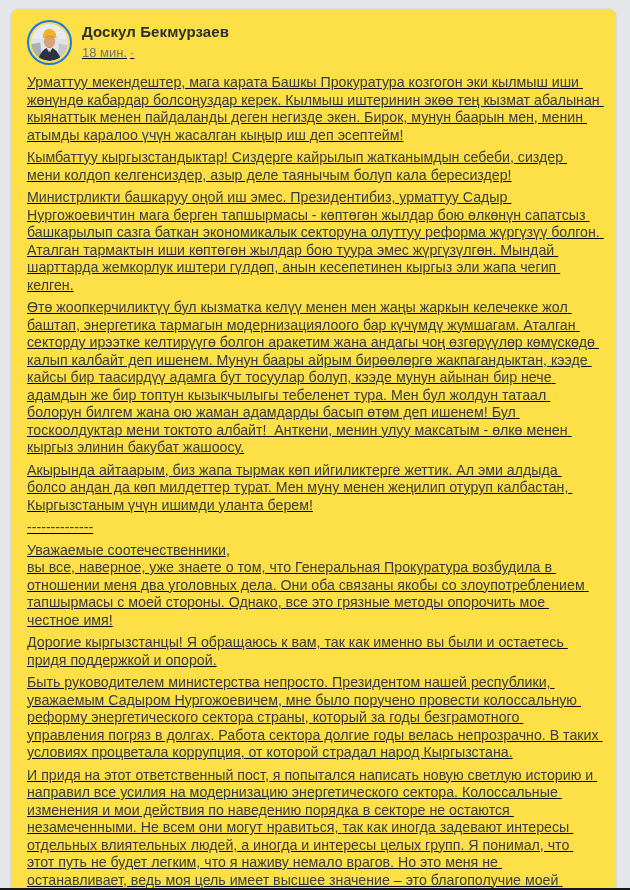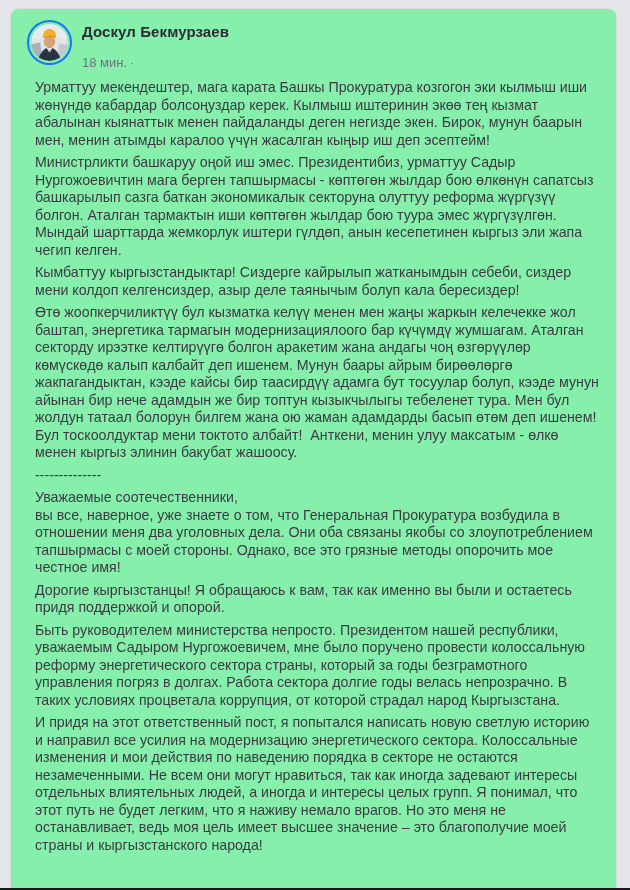--- a/index.html
+++ b/index.html
@@ -8,26 +8,27 @@
     overflow: hidden;
     background: #e4e6ea;
     font-family: "Liberation Sans", sans-serif;
     position: relative;
   }
   .post-card {
     position: absolute;
     left: 10px; top: 8px;
     width: 607px; height: 882px;
     box-sizing: border-box;
-    background: #86efac;
+    background: #fde047;
     border: 1px solid #d9dbe0;
     border-bottom: none;
     border-radius: 9px 9px 0 0;
     padding: 11px 16px 0 16px;
     overflow: hidden;
+    text-decoration: underline;
   }
   .post-header {
     display: flex;
     align-items: flex-start;
     gap: 10px;
   }
   .avatar-ring {
     flex: 0 0 auto;
     width: 45px; height: 45px;
     box-sizing: border-box;
@@ -45,34 +46,34 @@
   .author-name {
     display: inline-block;
     font-size: 15px;
     font-weight: 700;
     color: #2c2e33;
     text-decoration: none;
     letter-spacing: 0.1px;
     cursor: pointer;
   }
   .post-meta {
-    margin-top: 14px;
+    margin-top: 4px;
     font-size: 13px;
     color: #70747a;
   }
   .post-meta .timestamp { cursor: pointer; }
   .post-meta .meta-dot { margin-left: 3px; }
   .post-body {
     margin-top: 9px;
     font-size: 14.2px;
     line-height: 17.5px;
     color: #3a3c41;
   }
   .post-body p {
-    margin: 0 0 5px 8px;
+    margin: 0 0 5px 0;
     white-space: pre-wrap;
   }
   .bottom-edge {
     position: absolute;
     left: 0; bottom: 0;
     width: 630px; height: 2px;
     background: #17181c;
   }
 </style>
 </head>
@@ -104,23 +105,24 @@
       </div>
       <div class="header-text">
         <a class="author-name">Доскул Бекмурзаев</a>
         <div class="post-meta">
           <span class="timestamp">18 мин.</span><span class="meta-dot">·</span>
         </div>
       </div>
     </header>
     <div class="post-body">
         <p>Урматтуу мекендештер, мага карата Башкы Прокуратура козгогон эки кылмыш иши жөнүндө кабардар болсоңуздар керек. Кылмыш иштеринин экөө тең кызмат абалынан кыянаттык менен пайдаланды деген негизде экен. Бирок, мунун баарын мен, менин атымды каралоо үчүн жасалган кыңыр иш деп эсептейм!</p>
+        <p>Кымбаттуу кыргызстандыктар! Сиздерге кайрылып жатканымдын себеби, сиздер мени колдоп келгенсиздер, азыр деле таянычым болуп кала бересиздер!</p>
         <p>Министрликти башкаруу оңой иш эмес. Президентибиз, урматтуу Садыр Нургожоевичтин мага берген тапшырмасы - көптөгөн жылдар бою өлкөнүн сапатсыз башкарылып сазга баткан экономикалык секторуна олуттуу реформа жүргүзүү болгон. Аталган тармактын иши көптөгөн жылдар бою туура эмес жүргүзүлгөн. Мындай шарттарда жемкорлук иштери гүлдөп, анын кесепетинен кыргыз эли жапа чегип келген.</p>
-        <p>Кымбаттуу кыргызстандыктар! Сиздерге кайрылып жатканымдын себеби, сиздер мени колдоп келгенсиздер, азыр деле таянычым болуп кала бересиздер!</p>
         <p>Өтө жоопкерчиликтүү бул кызматка келүү менен мен жаңы жаркын келечекке жол баштап, энергетика тармагын модернизациялоого бар күчүмдү жумшагам. Аталган секторду ирээтке келтирүүгө болгон аракетим жана андагы чоң өзгөрүүлөр көмүскөдө калып калбайт деп ишенем. Мунун баары айрым бирөөлөргө жакпагандыктан, кээде кайсы бир таасирдүү адамга бут тосуулар болуп, кээде мунун айынан бир нече адамдын же бир топтун кызыкчылыгы тебеленет тура. Мен бул жолдун татаал болорун билгем жана ою жаман адамдарды басып өтөм деп ишенем! Бул тоскоолдуктар мени токтото албайт!  Анткени, менин улуу максатым - өлкө менен кыргыз элинин бакубат жашоосу.</p>
+        <p>Акырында айтаарым, биз жапа тырмак көп ийгиликтерге жеттик. Ал эми алдыда болсо андан да көп милдеттер турат. Мен муну менен жеңилип отуруп калбастан, Кыргызстаным үчүн ишимди уланта берем!</p>
         <p>--------------</p>
         <p>Уважаемые соотечественники,
 вы все, наверное, уже знаете о том, что Генеральная Прокуратура возбудила в отношении меня два уголовных дела. Они оба связаны якобы со злоупотреблением тапшырмасы с моей стороны. Однако, все это грязные методы опорочить мое честное имя!</p>
         <p>Дорогие кыргызстанцы! Я обращаюсь к вам, так как именно вы были и остаетесь придя поддержкой и опорой.</p>
         <p>Быть руководителем министерства непросто. Президентом нашей республики, уважаемым Садыром Нургожоевичем, мне было поручено провести колоссальную реформу энергетического сектора страны, который за годы безграмотного управления погряз в долгах. Работа сектора долгие годы велась непрозрачно. В таких условиях процветала коррупция, от которой страдал народ Кыргызстана.</p>
         <p>И придя на этот ответственный пост, я попытался написать новую светлую историю и направил все усилия на модернизацию энергетического сектора. Колоссальные изменения и мои действия по наведению порядка в секторе не остаются незамеченными. Не всем они могут нравиться, так как иногда задевают интересы отдельных влиятельных людей, а иногда и интересы целых групп. Я понимал, что этот путь не будет легким, что я наживу немало врагов. Но это меня не останавливает, ведь моя цель имеет высшее значение – это благополучие моей страны и кыргызстанского народа!</p>
       </div>
   </article>
   <div class="bottom-edge"></div>
 </div>

